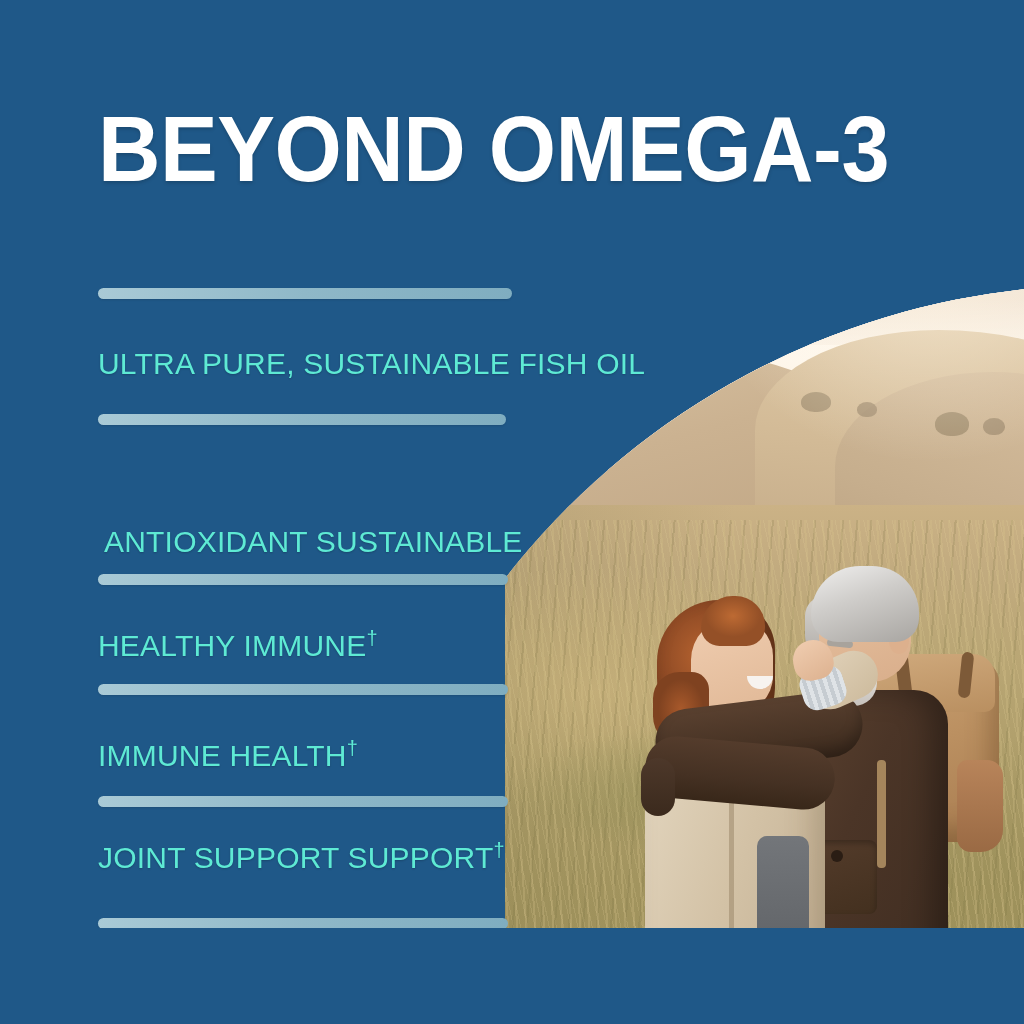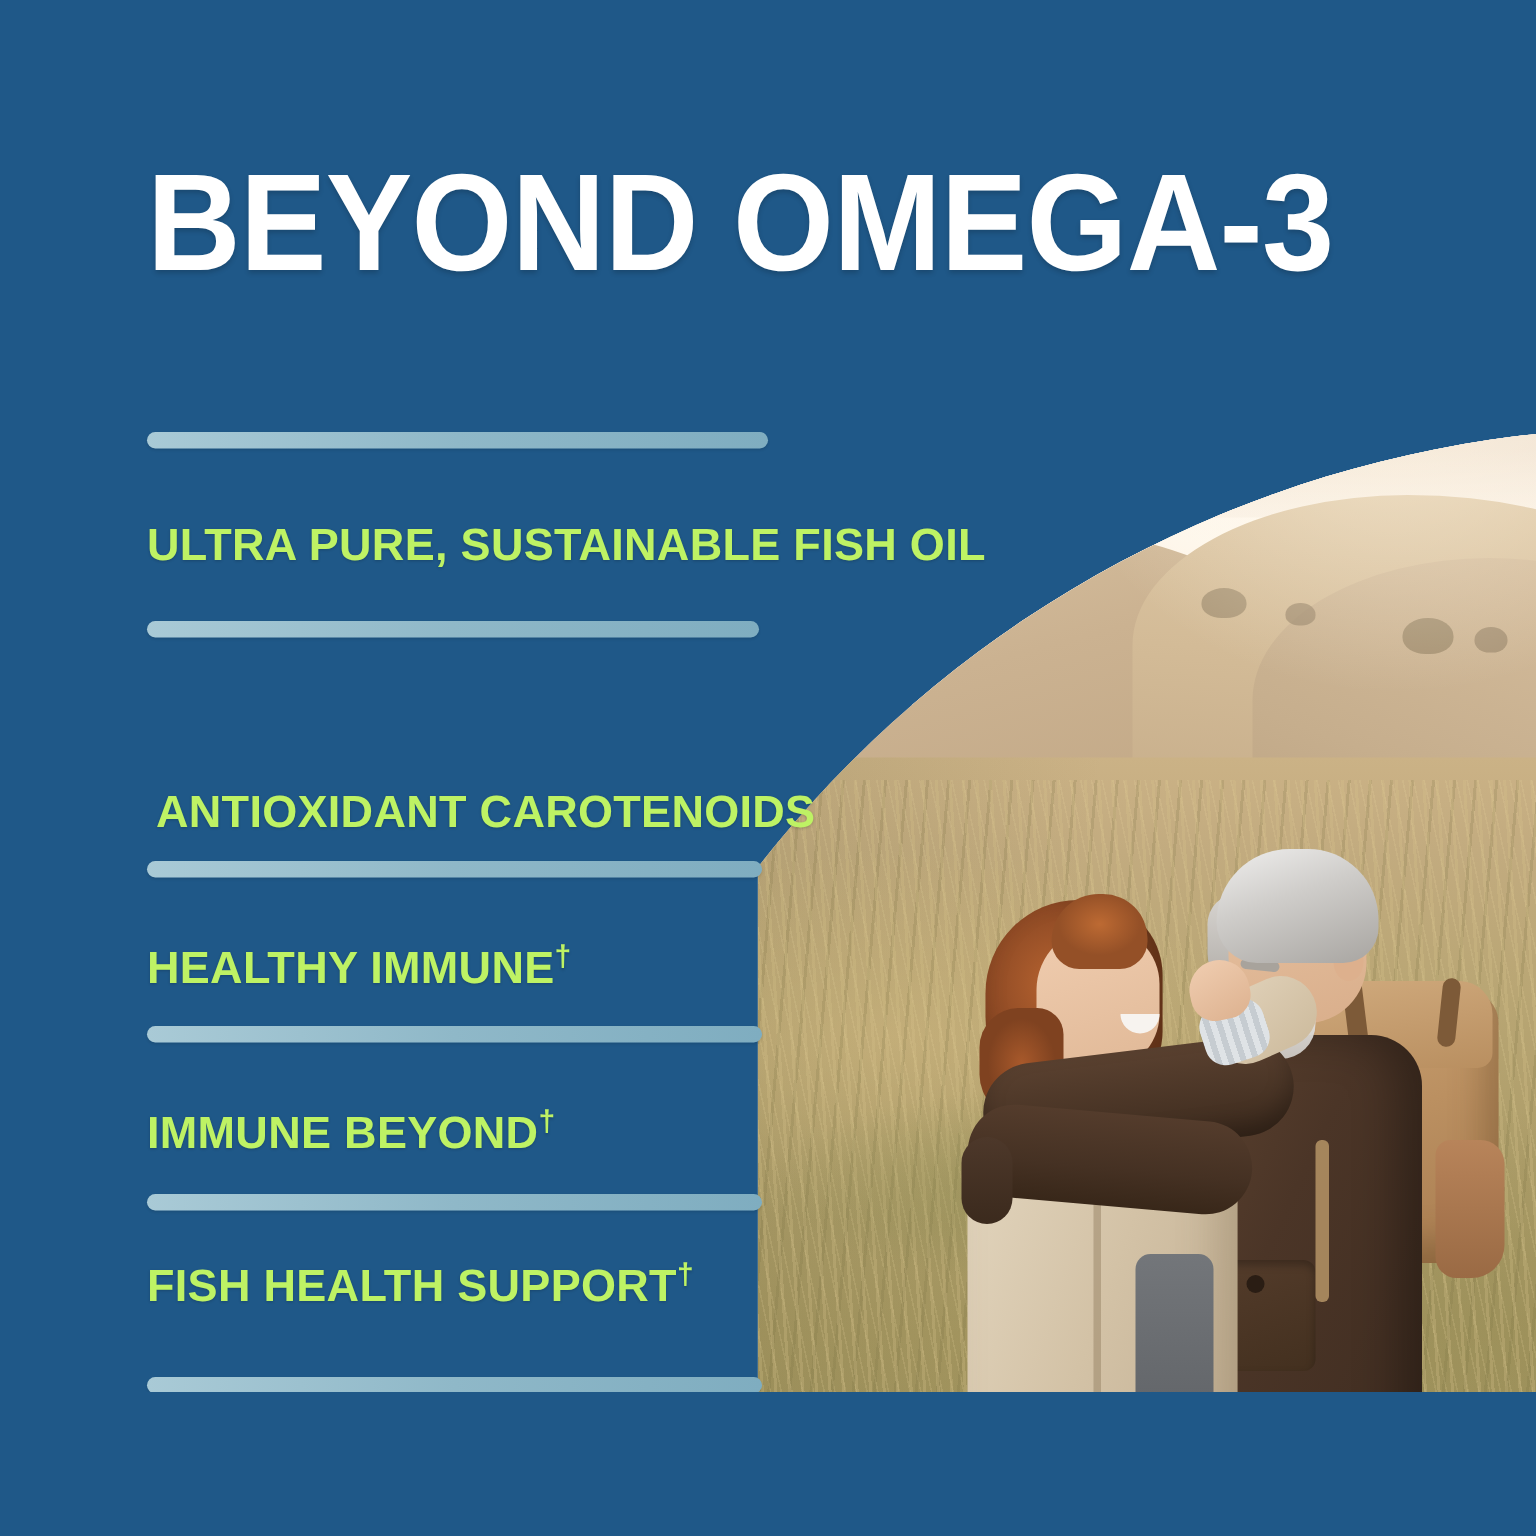--- a/index.html
+++ b/index.html
@@ -343,24 +343,24 @@
     position:absolute;
     left:98px;
     height:11px;
     border-radius:6px;
     background:linear-gradient(90deg,#a9cad6 0%,#8fb8c8 50%,#7fadc0 100%);
     box-shadow:0 1px 2px rgba(0,0,0,.12);
   }
   .bullet{
     position:absolute;
     left:98px;
-    color:#bef264;
+    color:#5eead4;
     font-size:30px;
     line-height:40px;
-    font-weight:700;
+    font-weight:400;
     letter-spacing:.2px;
     white-space:nowrap;
     text-shadow:0 1px 2px rgba(0,0,0,.20);
   }
   .bullet.indent{ left:104px; white-space:normal; width:460px; }
   .dag{
     font-size:20px;
     vertical-align:super;
     line-height:0;
   }
@@ -449,37 +449,37 @@
     <div id="title">BEYOND OMEGA-3</div>
 
     <div class="divider" style="top:288px; width:414px;"></div>
 
     <div class="bullet" style="top:344px;">ULTRA PURE, SUSTAINABLE FISH OIL</div>
 
     <div class="divider" style="top:414px; width:408px;"></div>
 
     <div class="bullet indent" style="top:476px; line-height:44px;">
       <br>
-      <span>ANTIOXIDANT CAROTENOIDS</span>
+      <span>ANTIOXIDANT SUSTAINABLE</span>
     </div>
 
     <div class="divider" style="top:574px; width:410px;"></div>
 
     <div class="bullet" style="top:626px;">
       <span>HEALTHY IMMUNE</span><span class="dag">†</span>
     </div>
 
     <div class="divider" style="top:684px; width:410px;"></div>
 
     <div class="bullet" style="top:736px;">
-      <span>IMMUNE BEYOND</span><span class="dag">†</span>
+      <span>IMMUNE HEALTH</span><span class="dag">†</span>
     </div>
 
     <div class="divider" style="top:796px; width:410px;"></div>
 
     <div class="bullet" style="top:838px;">
-      <span>FISH HEALTH SUPPORT</span><span class="dag">†</span>
+      <span>JOINT SUPPORT SUPPORT</span><span class="dag">†</span>
     </div>
 
     <div class="divider" style="top:918px; width:410px;"></div>
 
   </div>
 </div>
 
 </body></html>

